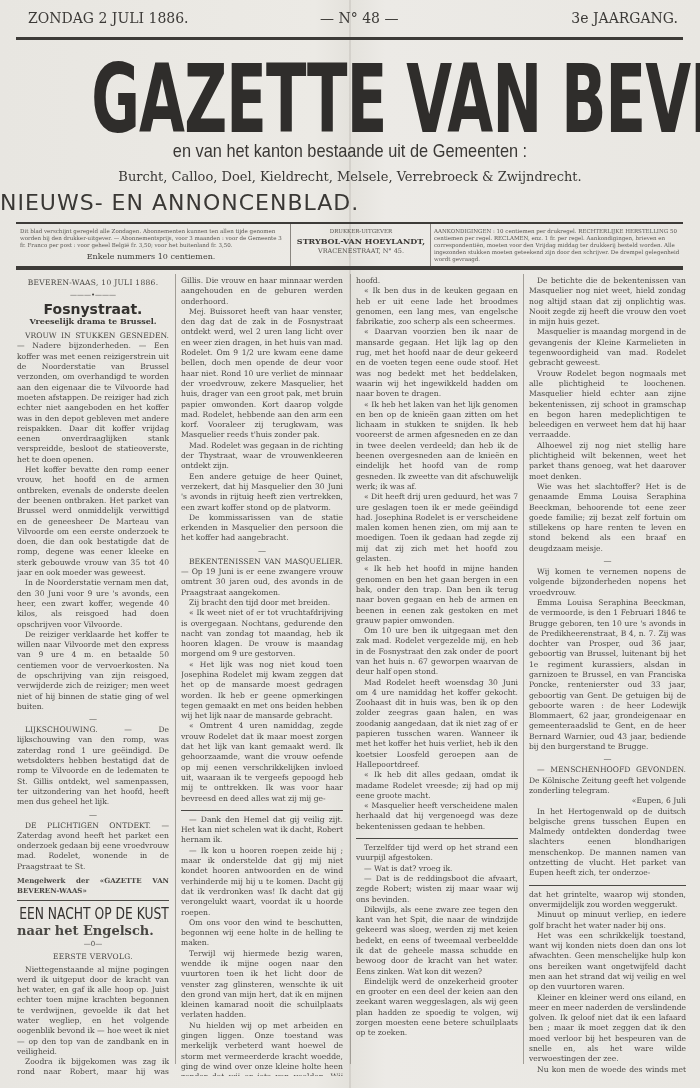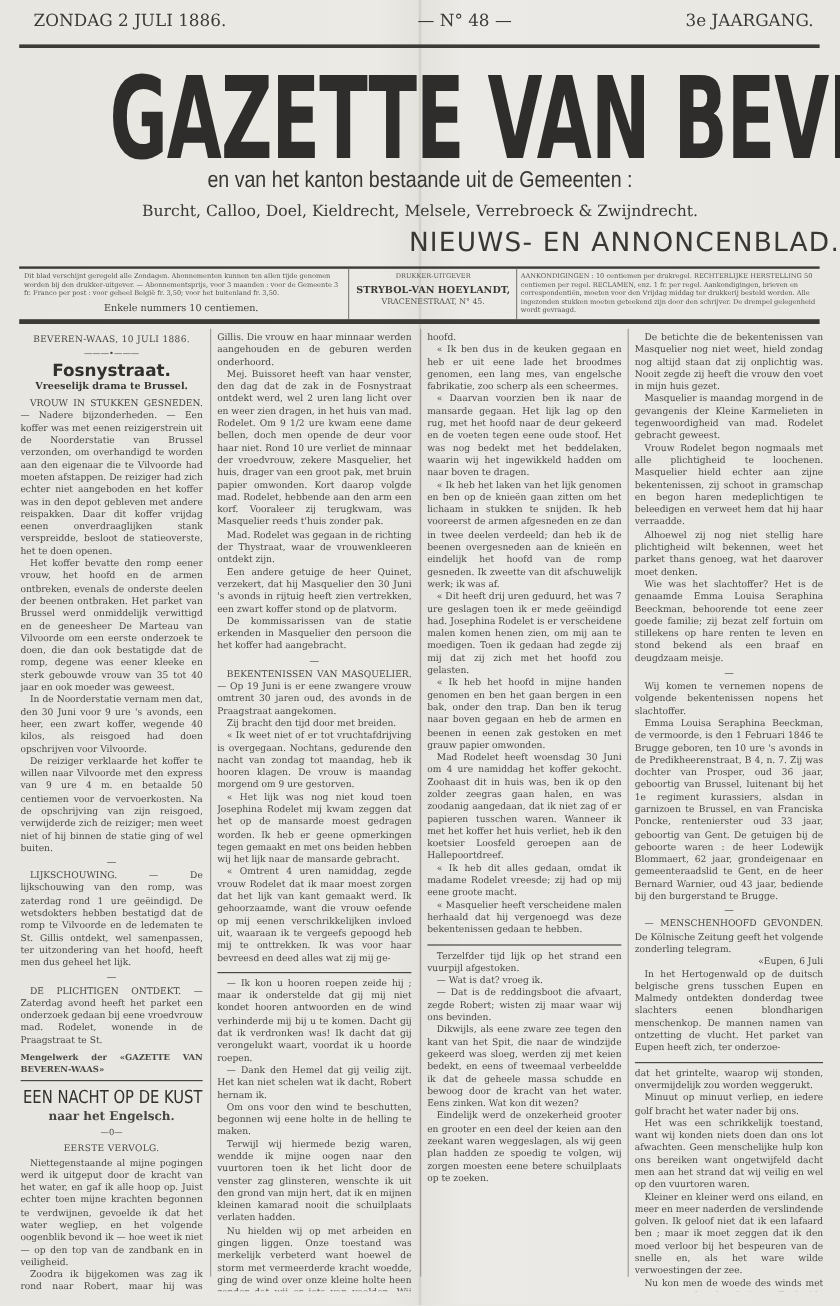--- a/index.html
+++ b/index.html
@@ -1,47 +1,47 @@
 <!DOCTYPE html>
 <html><head>
 <meta charset="utf-8">
 <style>
   html,body{margin:0;padding:0;}
   body{width:700px;height:1088px;background:#e9e7e2;overflow:hidden;position:relative;font-family:"DejaVu Serif","Liberation Serif",serif;color:#3a3835;}
   .page{position:absolute;left:0;top:0;width:700px;height:1088px;background:linear-gradient(90deg,#e8e6e1 0%,#eceae5 45%,#e4e2dc 50%,#eceae6 55%,#e9e7e2 100%);}
   .fold{position:absolute;left:349px;top:0;width:2px;height:1088px;background:rgba(120,115,105,0.15);}
   .topline{position:absolute;left:28px;top:10px;width:650px;height:20px;font-size:14px;color:#3c3a37;}
   .topline .l{position:absolute;left:0;top:0;}
-  .topline .c{position:absolute;left:320px;top:0;}
+  .topline .c{position:absolute;left:292px;top:0;}
   .topline .r{position:absolute;right:0;top:0;}
   .rule{position:absolute;left:16px;width:667px;background:#3d3b38;}
   .mast{position:absolute;left:18px;top:44px;width:665px;height:88px;font-family:"DejaVu Sans","Liberation Sans",sans-serif;font-weight:bold;font-size:76px;line-height:88px;color:#2f2d2b;letter-spacing:-1px;text-align:center;transform:scaleX(0.78) scaleY(1.25);transform-origin:center top;white-space:nowrap;}
   .sub1{position:absolute;left:0;width:700px;top:140px;text-align:center;font-family:"Liberation Sans",sans-serif;font-size:19px;color:#3a3835;transform:scaleX(0.86);}
   .sub2{position:absolute;left:0;width:700px;top:169px;text-align:center;font-family:"DejaVu Serif",serif;font-size:13px;color:#3a3835;}
-  .sub3{position:absolute;left:0;width:700px;top:190px;text-align:right;font-family:"DejaVu Sans",sans-serif;font-size:22px;letter-spacing:1px;color:#3a3835;}
+  .sub3{position:absolute;left:0;width:700px;top:190px;text-align:left;font-family:"DejaVu Sans",sans-serif;font-size:22px;letter-spacing:1px;color:#3a3835;}
   .info{position:absolute;top:224px;left:16px;width:667px;height:42px;font-size:5.5px;line-height:7px;color:#55524d;}
   .info .b1{position:absolute;left:4px;top:4px;width:262px;}
   .info .b2{position:absolute;left:280px;top:4px;width:130px;text-align:center;}
   .info .b3{position:absolute;left:418px;top:4px;width:246px;}
   .info .vline{position:absolute;top:0;width:1px;height:42px;background:#8a8680;}
   .info .big{font-size:8px;font-weight:bold;color:#3d3b38;}
   .info .center{text-align:center;font-size:8px;margin-top:4px;color:#3d3b38;}
   .col{position:absolute;top:276px;font-size:7.6px;line-height:10.3px;color:#4a4844;text-align:justify;overflow:hidden;}
   .col p{margin:0;text-indent:8px;}
   .colrule{position:absolute;top:274px;width:1px;height:790px;background:#a19d96;}
   .dateline{text-align:center;font-size:7.5px;margin:2px 0 2px;letter-spacing:0.3px;}
   .orn{text-align:center;font-size:7px;margin:1px 0 3px;}
   .h-bin{text-align:center;font-family:"DejaVu Sans",sans-serif;font-weight:bold;font-size:14px;margin:2px 0 2px;color:#33312e;}
   .h-sub{text-align:center;font-weight:bold;font-size:8px;margin:0 0 5px;color:#3b3936;}
   .sc{font-variant:small-caps;}
   .dash{text-align:center;margin:3px 0 2px;font-size:8px;line-height:8px;}
   .sep{border-top:1.5px solid #4a4844;margin:6px 0 4px;}
   .feuil-head{font-size:7px;font-weight:bold;border-bottom:1px solid #4a4844;padding-bottom:3px;margin:4px 0 4px;text-indent:0!important;}
   .h-nacht{font-family:"DejaVu Sans",sans-serif;font-size:15px;line-height:18px;text-align:center;color:#33312e;transform:scaleX(0.82);margin:4px -14px 3px;white-space:nowrap;}
-  .h-naar{text-align:center;font-weight:bold;font-size:10px;margin:2px 0 3px;}
+  .h-naar{font-weight:bold;font-size:13px;margin:2px 0 3px;}
   .right{text-align:right;}
 </style>
 </head>
 <body>
 
 <div class="page">
   <div class="fold"></div>
 
   <div class="topline">
     <span class="l">ZONDAG 2 JULI 1886.</span>
@@ -105,55 +105,56 @@
     <p>Mad. Rodelet was gegaan in de richting der Thystraat, waar de vrouwenkleeren ontdekt zijn.</p>
     <p>Een andere getuige de heer Quinet, verzekert, dat hij Masquelier den 30 Juni 's avonds in rijtuig heeft zien vertrekken, een zwart koffer stond op de platvorm.</p>
     <p>De kommissarissen van de statie erkenden in Masquelier den persoon die het koffer had aangebracht.</p>
     <div class="dash">—</div>
     <p><span class="sc">BEKENTENISSEN VAN MASQUELIER.</span><span> — Op 19 Juni is er eene zwangere vrouw omtrent 30 jaren oud, des avonds in de Praagstraat aangekomen.</span></p>
     <p>Zij bracht den tijd door met breiden.</p>
     <p>« Ik weet niet of er tot vruchtafdrijving is overgegaan. Nochtans, gedurende den nacht van zondag tot maandag, heb ik hooren klagen. De vrouw is maandag morgend om 9 ure gestorven.</p>
     <p>« Het lijk was nog niet koud toen Josephina Rodelet mij kwam zeggen dat het op de mansarde moest gedragen worden. Ik heb er geene opmerkingen tegen gemaakt en met ons beiden hebben wij het lijk naar de mansarde gebracht.</p>
     <p>« Omtrent 4 uren namiddag, zegde vrouw Rodelet dat ik maar moest zorgen dat het lijk van kant gemaakt werd. Ik gehoorzaamde, want die vrouw oefende op mij eenen verschrikkelijken invloed uit, waaraan ik te vergeefs gepoogd heb mij te onttrekken. Ik was voor haar bevreesd en deed alles wat zij mij ge-</p>
     <div class="sep"></div>
+    <p>— Dank den Hemel dat gij veilig zijt. Het kan niet schelen wat ik dacht, Robert hernam ik.</p>
     <p>— Ik kon u hooren roepen zeide hij ; maar ik onderstelde dat gij mij niet kondet hooren antwoorden en de wind verhinderde mij bij u te komen. Dacht gij dat ik verdronken was! Ik dacht dat gij verongelukt waart, voordat ik u hoorde roepen.</p>
-    <p>— Dank den Hemel dat gij veilig zijt. Het kan niet schelen wat ik dacht, Robert hernam ik.</p>
     <p>Om ons voor den wind te beschutten, begonnen wij eene holte in de helling te maken.</p>
     <p>Terwijl wij hiermede bezig waren, wendde ik mijne oogen naar den vuurtoren toen ik het licht door de venster zag glinsteren, wenschte ik uit den grond van mijn hert, dat ik en mijnen kleinen kamarad nooit die schuilplaats verlaten hadden.</p>
     <p>Nu hielden wij op met arbeiden en gingen liggen. Onze toestand was merkelijk verbeterd want hoewel de storm met vermeerderde kracht woedde, ging de wind over onze kleine holte heen zonder dat wij er iets van voelden. Wij bleven zoo gedurende een kwartier liggen toen ik plotselings schrikte door eenen zwaren slag.</p>
 
   </div>
 
   <div class="col" style="left:356px;width:162px;height:800px;">
     <p style="text-indent:0">hoofd.</p>
     <p>« Ik ben dus in de keuken gegaan en heb er uit eene lade het broodmes genomen, een lang mes, van engelsche fabrikatie, zoo scherp als een scheermes.</p>
     <p>« Daarvan voorzien ben ik naar de mansarde gegaan. Het lijk lag op den rug, met het hoofd naar de deur gekeerd en de voeten tegen eene oude stoof. Het was nog bedekt met het beddelaken, waarin wij het ingewikkeld hadden om naar boven te dragen.</p>
     <p>« Ik heb het laken van het lijk genomen en ben op de knieën gaan zitten om het lichaam in stukken te snijden. Ik heb vooreerst de armen afgesneden en ze dan in twee deelen verdeeld; dan heb ik de beenen overgesneden aan de knieën en eindelijk het hoofd van de romp gesneden. Ik zweette van dit afschuwelijk werk; ik was af.</p>
     <p>« Dit heeft drij uren geduurd, het was 7 ure geslagen toen ik er mede geëindigd had. Josephina Rodelet is er verscheidene malen komen henen zien, om mij aan te moedigen. Toen ik gedaan had zegde zij mij dat zij zich met het hoofd zou gelasten.</p>
     <p>« Ik heb het hoofd in mijne handen genomen en ben het gaan bergen in een bak, onder den trap. Dan ben ik terug naar boven gegaan en heb de armen en beenen in eenen zak gestoken en met grauw papier omwonden.</p>
+    <p>Om 10 ure ben ik uitgegaan met den zak mad. Rodelet vergezelde mij, en heb in de Fosnystraat den zak onder de poort van het huis n. 67 geworpen waarvan de deur half open stond.</p>
     <p>Mad Rodelet heeft woensdag 30 Juni om 4 ure namiddag het koffer gekocht. Zoohaast dit in huis was, ben ik op den zolder zeegras gaan halen, en was zoodanig aangedaan, dat ik niet zag of er papieren tusschen waren. Wanneer ik met het koffer het huis verliet, heb ik den koetsier Loosfeld geroepen aan de Hallepoortdreef.</p>
     <p>« Ik heb dit alles gedaan, omdat ik madame Rodelet vreesde; zij had op mij eene groote macht.</p>
     <p>« Masquelier heeft verscheidene malen herhaald dat hij vergenoegd was deze bekentenissen gedaan te hebben.</p>
     <div class="sep"></div>
-    <p>Terzelfder tijd lijk op het strand een vuurpijl afgestoken.</p>
+    <p>Terzelfder tijd werd op het strand een vuurpijl afgestoken.</p>
     <p>— Wat is dat? vroeg ik.</p>
     <p>— Dat is de reddingsboot die afvaart, zegde Robert; wisten zij maar waar wij ons bevinden.</p>
     <p>Dikwijls, als eene zware zee tegen den kant van het Spit, die naar de windzijde gekeerd was sloeg, werden zij met keien bedekt, en eens of tweemaal verbeeldde ik dat de geheele massa schudde en bewoog door de kracht van het water. Eens zinken. Wat kon dit wezen?</p>
     <p>Eindelijk werd de onzekerheid grooter en grooter en een deel der keien aan den zeekant waren weggeslagen, als wij geen plan hadden ze spoedig te volgen, wij zorgen moesten eene betere schuilplaats op te zoeken.</p>
 
   </div>
 
   <div class="col" style="left:529px;width:157px;height:800px;">
     <p>De betichte die de bekentenissen van Masquelier nog niet weet, hield zondag nog altijd staan dat zij onplichtig was. Nooit zegde zij heeft die vrouw den voet in mijn huis gezet.</p>
     <p>Masquelier is maandag morgend in de gevangenis der Kleine Karmelieten in tegenwoordigheid van mad. Rodelet gebracht geweest.</p>
     <p>Vrouw Rodelet begon nogmaals met alle plichtigheid te loochenen. Masquelier hield echter aan zijne bekentenissen, zij schoot in gramschap en begon haren medeplichtigen te beleedigen en verweet hem dat hij haar verraadde.</p>
     <p>Alhoewel zij nog niet stellig hare plichtigheid wilt bekennen, weet het parket thans genoeg, wat het daarover moet denken.</p>
     <p>Wie was het slachtoffer? Het is de genaamde Emma Louisa Seraphina Beeckman, behoorende tot eene zeer goede familie; zij bezat zelf fortuin om stillekens op hare renten te leven en stond bekend als een braaf en deugdzaam meisje.</p>
     <div class="dash">—</div>
-    <p>Wij komen te vernemen nopens de volgende bekentenissen nopens het slachtoffer.</p>
+    <p>Wij komen te vernemen nopens de volgende bijzonderheden nopens het vroedvrouw.</p>
     <p>Emma Louisa Seraphina Beeckman, de vermoorde, is den 1 Februari 1846 te Brugge geboren, ten 10 ure 's avonds in de Predikheerenstraat, B 4, n. 7. Zij was dochter van Prosper, oud 36 jaar, geboortig van Brussel, luitenant bij het 1e regiment kurassiers, alsdan in garnizoen te Brussel, en van Franciska Poncke, rentenierster oud 33 jaar, geboortig van Gent. De getuigen bij de geboorte waren : de heer Lodewijk Blommaert, 62 jaar, grondeigenaar en gemeenteraadslid te Gent, en de heer Bernard Warnier, oud 43 jaar, bediende bij den burgerstand te Brugge.</p>
     <div class="dash">—</div>
     <p><span class="sc">— MENSCHENHOOFD GEVONDEN.</span><span> De Kölnische Zeitung geeft het volgende zonderling telegram.</span></p>
     <div class="right">«Eupen, 6 Juli</div>
     <p>In het Hertogenwald op de duitsch belgische grens tusschen Eupen en Malmedy ontdekten donderdag twee slachters eenen blondharigen menschenkop. De mannen namen van ontzetting de vlucht. Het parket van Eupen heeft zich, ter onderzoe-</p>
     <div class="sep"></div>
     <p style="text-indent:0">dat het grintelte, waarop wij stonden, onvermijdelijk zou worden weggerukt.</p>
     <p>Minuut op minuut verliep, en iedere golf bracht het water nader bij ons.</p>
     <p>Het was een schrikkelijk toestand, want wij konden niets doen dan ons lot afwachten. Geen menschelijke hulp kon ons bereiken want ongetwijfeld dacht men aan het strand dat wij veilig en wel op den vuurtoren waren.</p>
     <p>Kleiner en kleiner werd ons eiland, en meer en meer naderden de verslindende golven. Ik geloof niet dat ik een lafaard ben ; maar ik moet zeggen dat ik den moed verloor bij het bespeuren van de snelle en, als het ware wilde verwoestingen der zee.</p>

